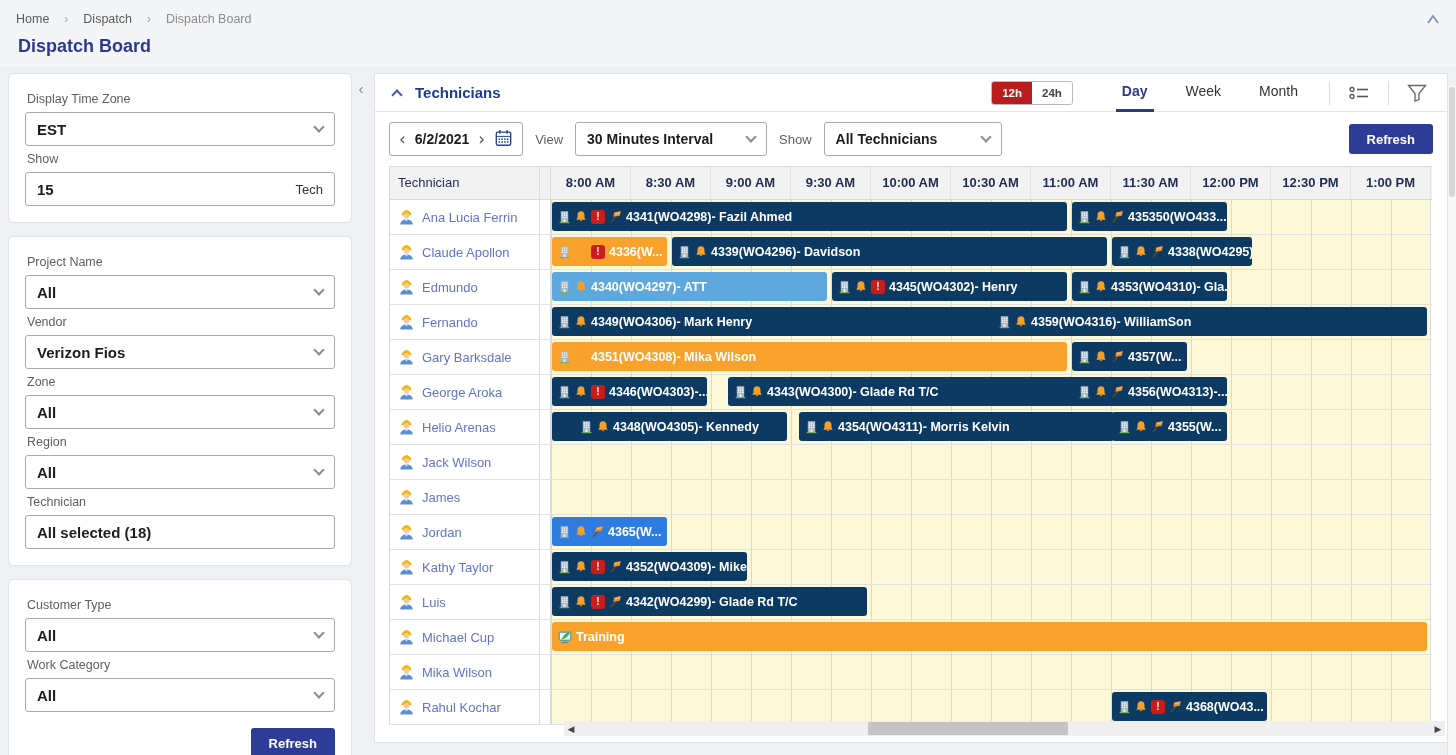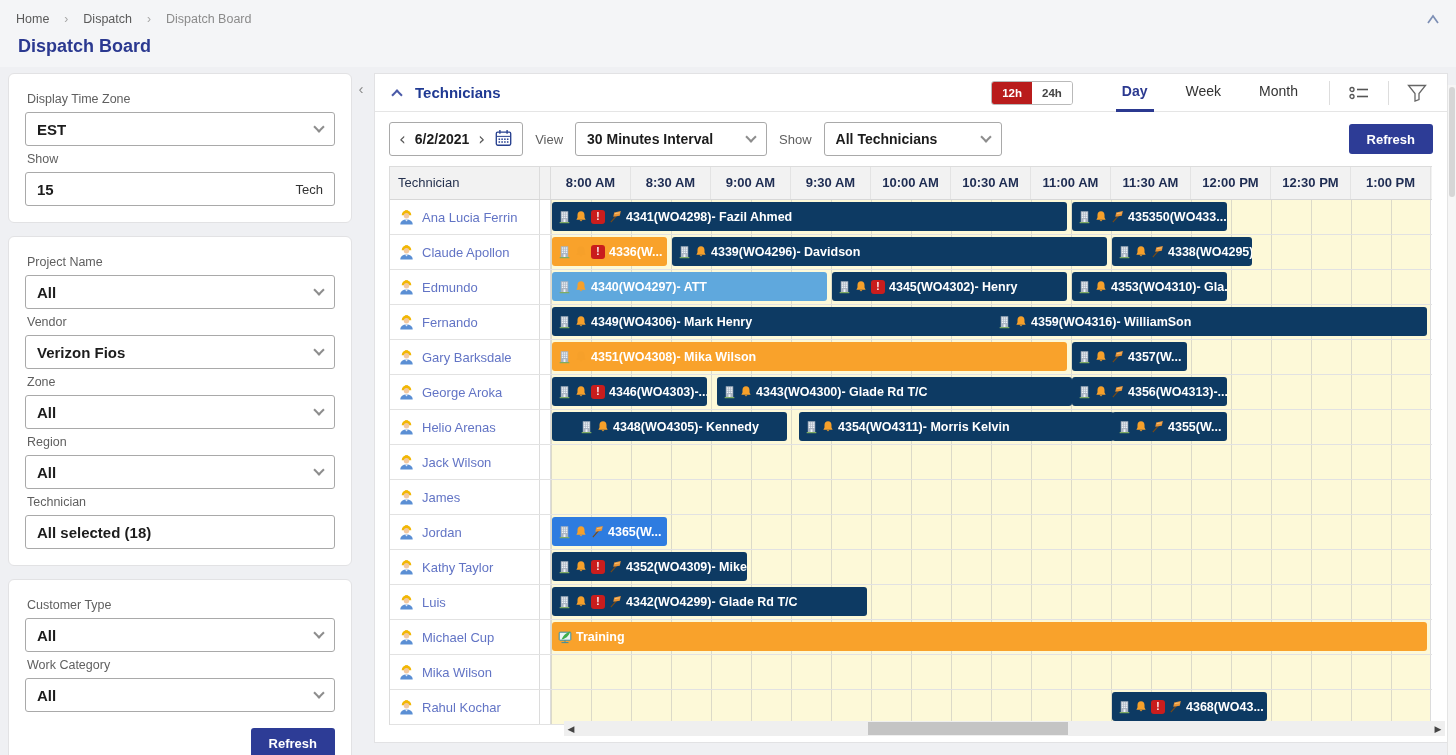--- a/index.html
+++ b/index.html
@@ -733,21 +733,21 @@
                 </span>
                 <span style="display: flex; align-items: center;">
                   <svg width="12" height="13" viewBox="0 0 14 14">
                     <path d="M7 0.8 c-2.6 0-4.1 2-4.1 4.4 v3.1 L1.6 10.7 h10.8 L11.1 8.3 v-3.1 c0-2.4-1.5-4.4-4.1-4.4z" fill="#f6a02a"></path>
                     <path d="M5.5 11.5 a1.6 1.6 0 0 0 3 0z" fill="#f6a02a"></path>
                   </svg>
                 </span>
                 <span class="alert-badge">!</span>
                 <span>4346(WO4303)-...</span>
               </div>
-              <div class="ev ev-navy" style="left: 166px; width: 355px;">
+              <div class="ev ev-navy" style="left: 177px; width: 355px;">
                 <span style="display: flex; align-items: center;">
                   <svg width="13" height="14" viewBox="0 0 14 14">
                     <rect x="3" y="0.8" width="8" height="11.6" fill="#a9b4c2"></rect>
                     <g fill="#eef3f8">
                       <rect x="4.1" y="2" width="1.5" height="1.5"></rect>
                       <rect x="6.3" y="2" width="1.5" height="1.5"></rect>
                       <rect x="8.5" y="2" width="1.5" height="1.5"></rect>
                       <rect x="4.1" y="4.3" width="1.5" height="1.5"></rect>
                       <rect x="6.3" y="4.3" width="1.5" height="1.5"></rect>
                       <rect x="8.5" y="4.3" width="1.5" height="1.5"></rect>

